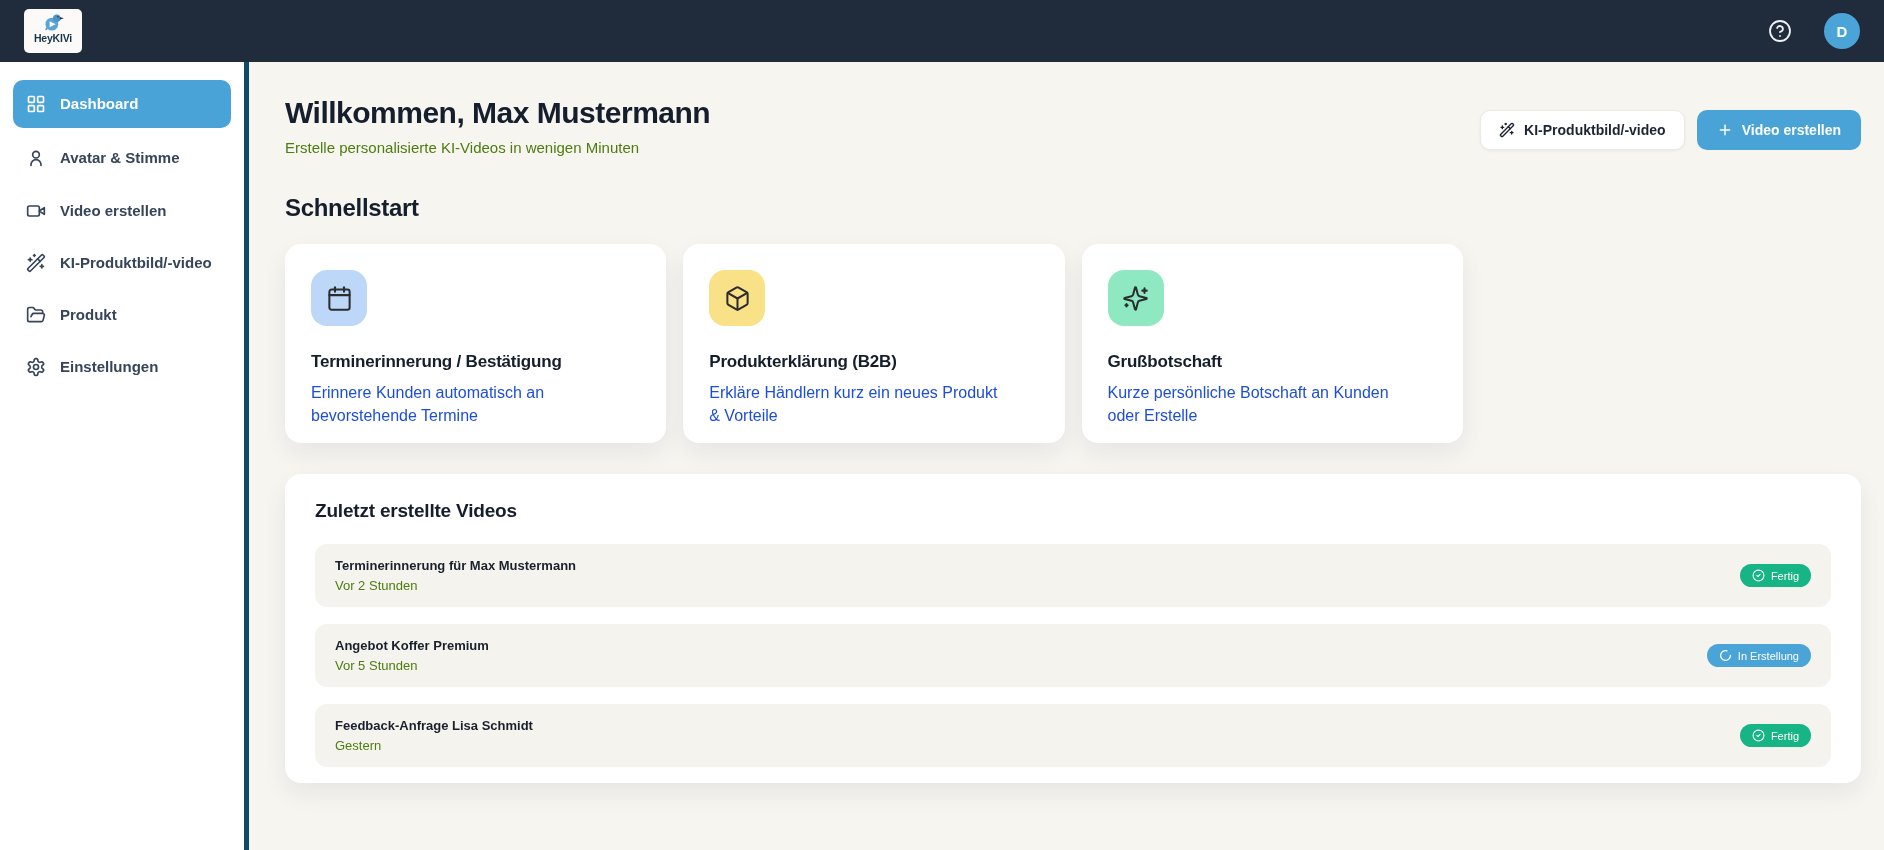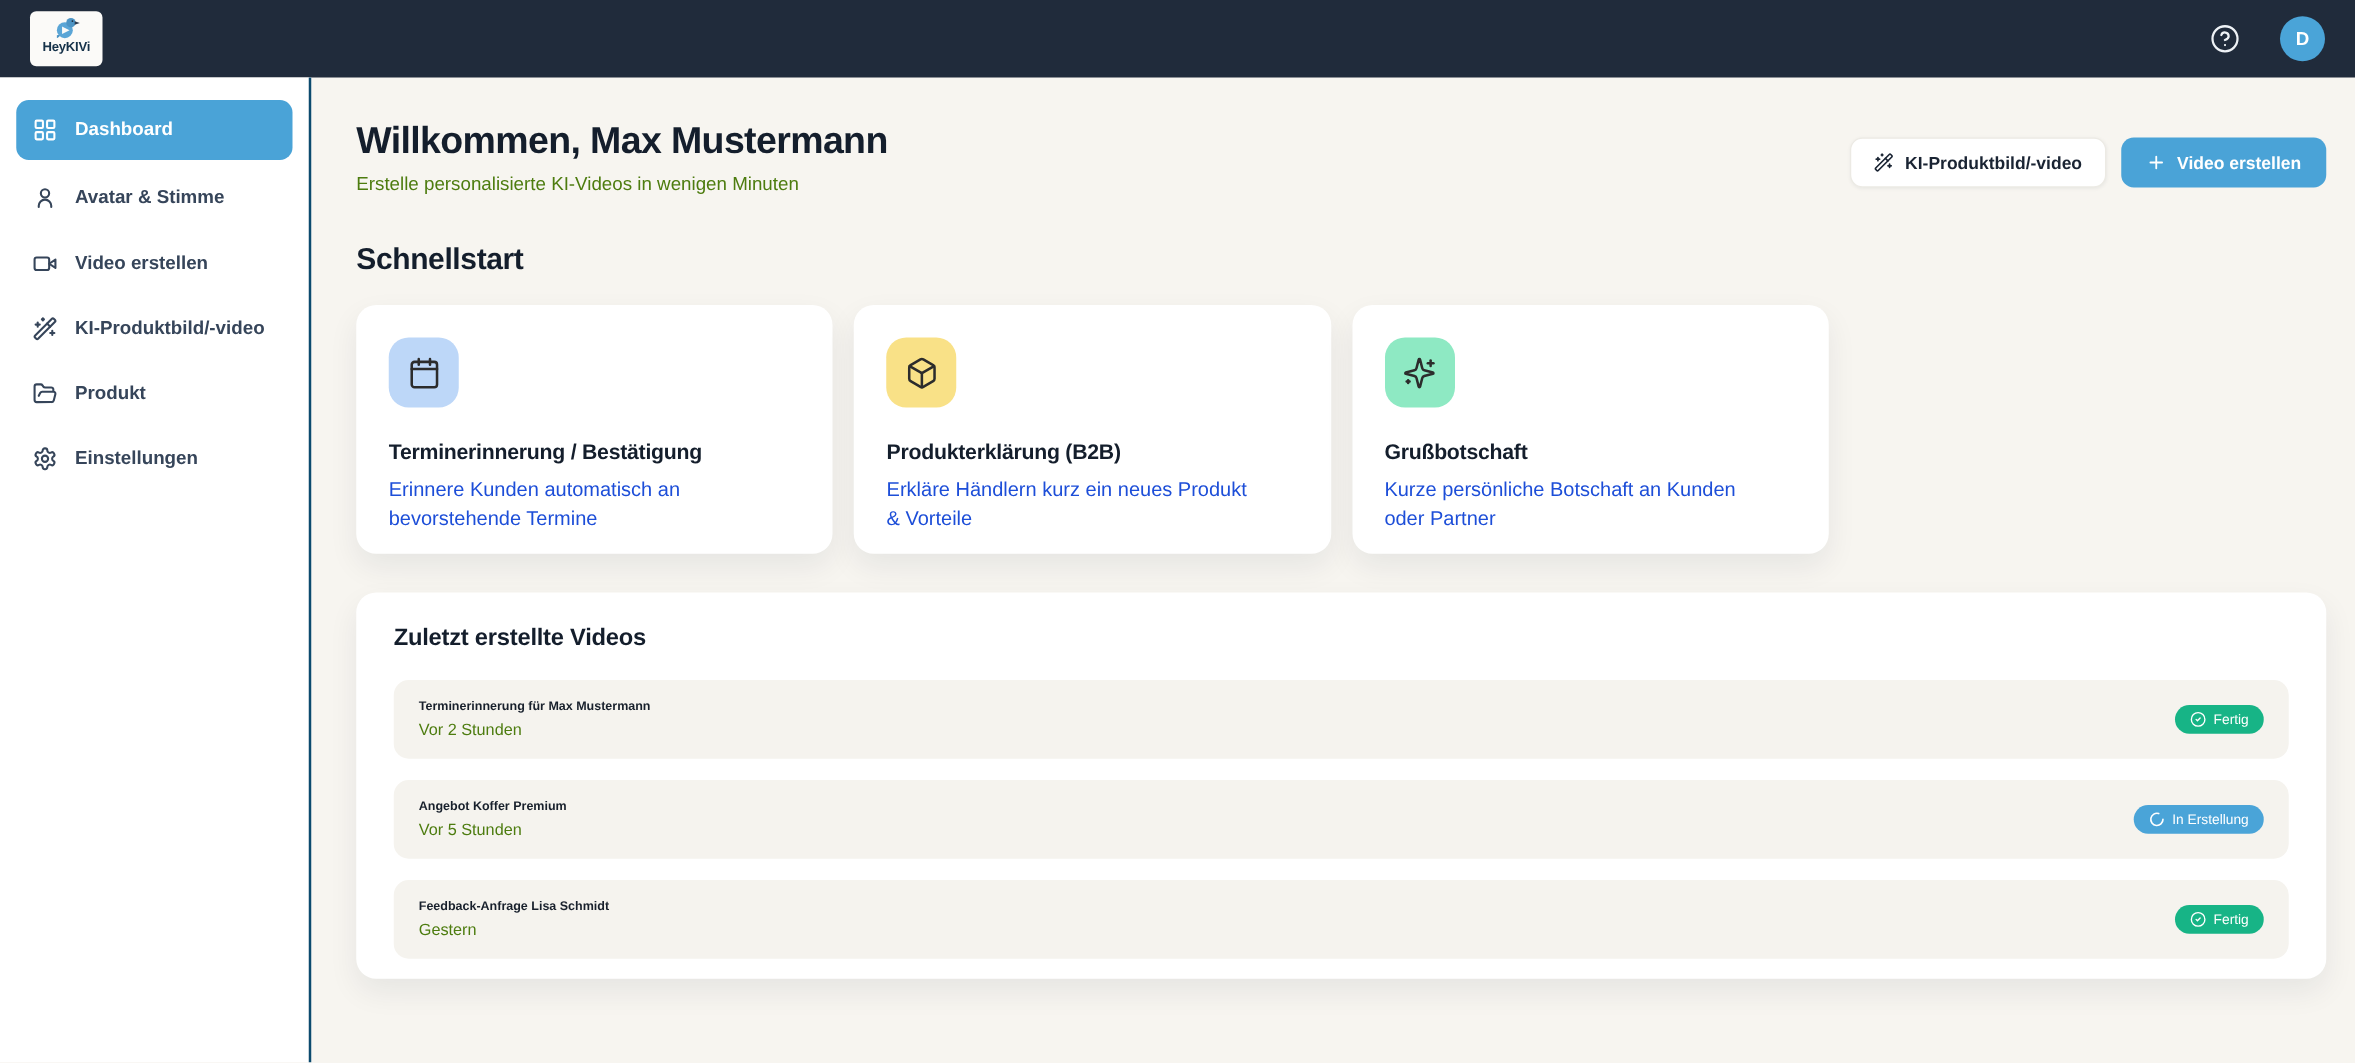--- a/index.html
+++ b/index.html
@@ -11,21 +11,21 @@
   .logo-chip { width:58px; height:44px; background:#fbfaf8; border-radius:5px; display:flex; flex-direction:column; align-items:center; justify-content:flex-start; padding-top:2px; }
   .logo-chip svg { width:24px; height:24px; display:block; }
   .brand-text { font-size:10.5px; font-weight:800; color:#16324a; letter-spacing:-0.2px; line-height:1; margin-top:-2px; }
   .topbar-right { display:flex; align-items:center; gap:30px; }
   .help-btn { width:28px; height:28px; color:#eef2f6; cursor:pointer; display:flex; align-items:center; justify-content:center; background:none; border:none; }
   .help-btn svg { width:24px; height:24px; }
   .avatar { width:36px; height:36px; border-radius:50%; background:#4aa4d8; color:#fff; font-size:15px; font-weight:600; display:flex; align-items:center; justify-content:center; cursor:pointer; }
 
   
   .shell { display:flex; height:788px; }
-  .sidebar { width:249px; background:#ffffff; border-right:2px solid #0c4a6e; padding:18px 13px; flex-shrink:0; }
+  .sidebar { width:249px; background:#ffffff; border-right:5px solid #0c4a6e; padding:18px 13px; flex-shrink:0; }
   .nav-item { display:flex; align-items:center; gap:14px; padding:12px 13px; border-radius:10px; margin-bottom:8px; cursor:pointer; color:#36455a; font-size:15px; font-weight:600; line-height:1.35; }
   .nav-item svg { width:20px; height:20px; flex-shrink:0; }
   .nav-item.active { background:#4aa3d7; color:#ffffff; padding:14px 13px; }
   .nav-label { max-width:160px; }
 
   
   .main { flex:1; padding:34px 23px 0 36px; overflow:hidden; }
   .header-row { display:flex; justify-content:space-between; align-items:flex-start; }
   .page-title { font-size:30px; font-weight:700; letter-spacing:-0.5px; color:#141e2c; }
   .page-subtitle { font-size:15px; color:#4d7c0f; margin-top:9px; }
@@ -43,21 +43,21 @@
   .icon-badge { width:56px; height:56px; border-radius:16px; display:flex; align-items:center; justify-content:center; color:#2c2c2c; }
   .icon-badge svg { width:27px; height:27px; }
   .qcard-title { font-size:17px; font-weight:700; color:#141e2c; margin-top:26px; letter-spacing:-0.2px; }
   .qcard-desc { font-size:16px; color:#1d4ed8; margin-top:9px; line-height:1.45; max-width:300px; }
 
   
   .videos-card { background:#ffffff; border-radius:16px; padding:26px 30px 16px; margin-top:31px; box-shadow:0 10px 24px rgba(20,30,50,.07); }
   .videos-title { font-size:19px; font-weight:700; color:#141e2c; letter-spacing:-0.2px; }
   .video-row { background:#f5f3ee; border-radius:12px; padding:12px 20px; display:flex; align-items:center; justify-content:space-between; margin-top:17px; min-height:63px; cursor:pointer; }
   .video-row:first-of-type { margin-top:22px; }
-  .vr-title { font-size:10px; font-weight:700; color:#18202c; }
+  .vr-title { font-size:13px; font-weight:700; color:#18202c; }
   .vr-time { font-size:13px; color:#4d7c0f; margin-top:5px; }
   .badge { display:flex; align-items:center; gap:6px; color:#fff; font-size:11px; font-weight:400; padding:5px 12px; border-radius:999px; }
   .badge svg { width:13px; height:13px; }
   .badge .ic { display:none; align-items:center; }
   .badge.done .ic-check { display:flex; }
   .badge.progress .ic-spinner { display:flex; }
 </style>
 </head>
 <body>
 
@@ -202,21 +202,21 @@
         <div class="icon-badge" style="background: rgb(142, 233, 195);">
           <svg viewBox="0 0 24 24" fill="none" stroke="currentColor" stroke-width="1.8" stroke-linecap="round" stroke-linejoin="round">
             <path d="M9.937 15.5A2 2 0 0 0 8.5 14.063l-6.135-1.582a.5.5 0 0 1 0-.962L8.5 9.936A2 2 0 0 0 9.937 8.5l1.582-6.135a.5.5 0 0 1 .963 0L14.063 8.5A2 2 0 0 0 15.5 9.937l6.135 1.581a.5.5 0 0 1 0 .964L15.5 14.063a2 2 0 0 0-1.437 1.437l-1.582 6.135a.5.5 0 0 1-.963 0z"></path>
               <path d="M20 3v4"></path>
               <path d="M22 5h-4"></path>
               <path d="M4 17v2"></path>
               <path d="M5 18H3"></path>
           </svg>
         </div>
         <div class="qcard-title">Grußbotschaft</div>
-        <div class="qcard-desc">Kurze persönliche Botschaft an Kunden oder Partner</div>
+        <div class="qcard-desc">Kurze persönliche Botschaft an Kunden oder Erstelle</div>
       </div>
     </div>
 
     <section class="videos-card">
       <h3 class="videos-title">Zuletzt erstellte Videos</h3>
 
       <div class="video-row">
         <div>
           <div class="vr-title">Terminerinnerung für Max Mustermann</div>
           <div class="vr-time">Vor 2 Stunden</div>

